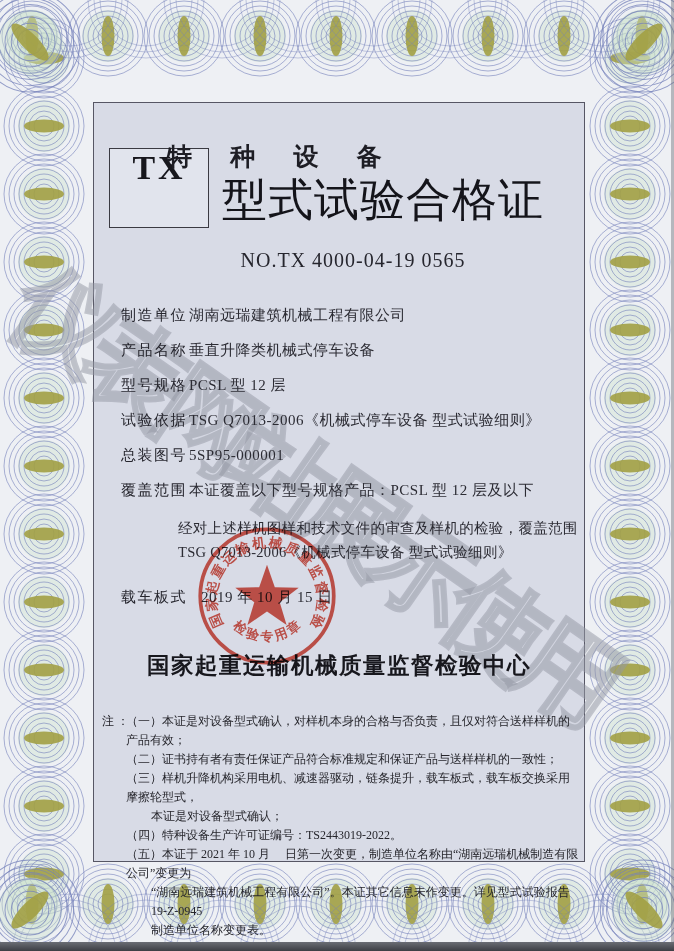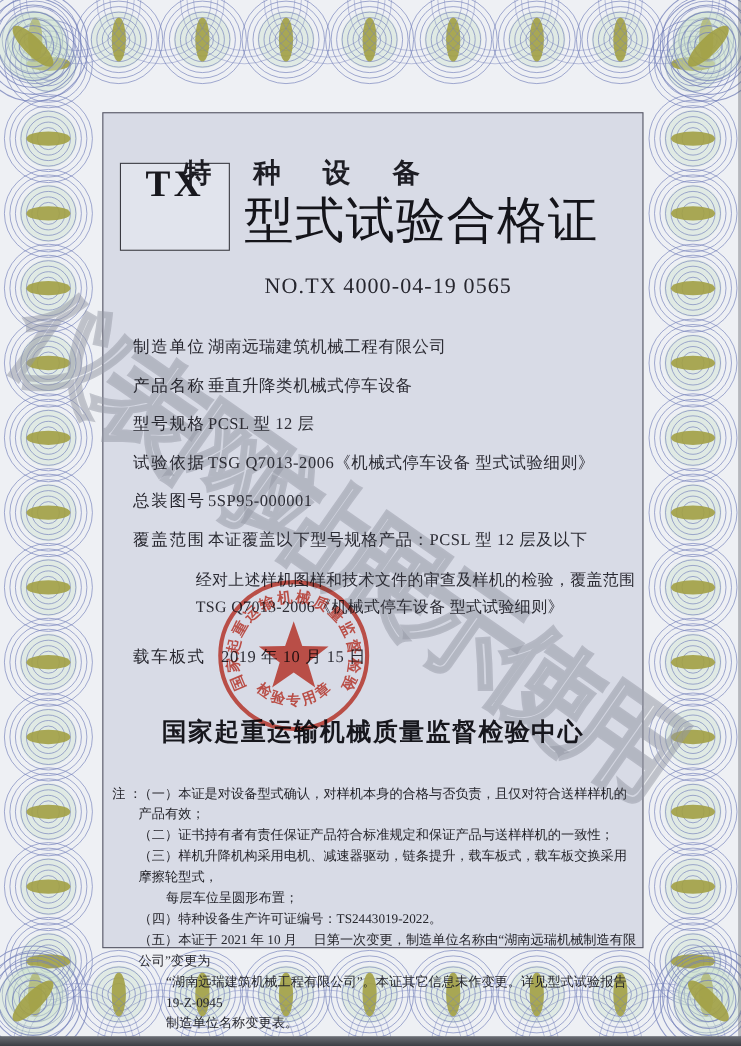--- a/index.html
+++ b/index.html
@@ -207,21 +207,21 @@
     <div class="notes">
       <span class="nlabel">注：</span>
       <div class="note-item">
         <div class="note-line"><span>（一）</span><span>本证是对设备型式确认，对样机本身的合格与否负责，且仅对符合送样样机的产品有效；</span></div>
       </div>
       <div class="note-item">
         <div class="note-line"><span>（二）</span><span>证书持有者有责任保证产品符合标准规定和保证产品与送样样机的一致性；</span></div>
       </div>
       <div class="note-item">
         <div class="note-line"><span>（三）</span><span>样机升降机构采用电机、减速器驱动，链条提升，载车板式，载车板交换采用摩擦轮型式，</span></div>
-        <div class="note-line cont">每层车位呈圆形布置；</div>
+        <div class="note-line cont">本证是对设备型式确认；</div>
       </div>
       <div class="note-item">
         <div class="note-line"><span>（四）</span><span>特种设备生产许可证编号：TS2443019-2022。</span></div>
       </div>
       <div class="note-item">
         <div class="note-line"><span>（五）</span><span>本证于 2021 年 10 月　 日第一次变更，制造单位名称由“湖南远瑞机械制造有限公司”变更为</span></div>
         <div class="note-line cont">“湖南远瑞建筑机械工程有限公司”。本证其它信息未作变更。详见型式试验报告 19-Z-0945</div>
         <div class="note-line cont">制造单位名称变更表。</div>
       </div>
     </div>

